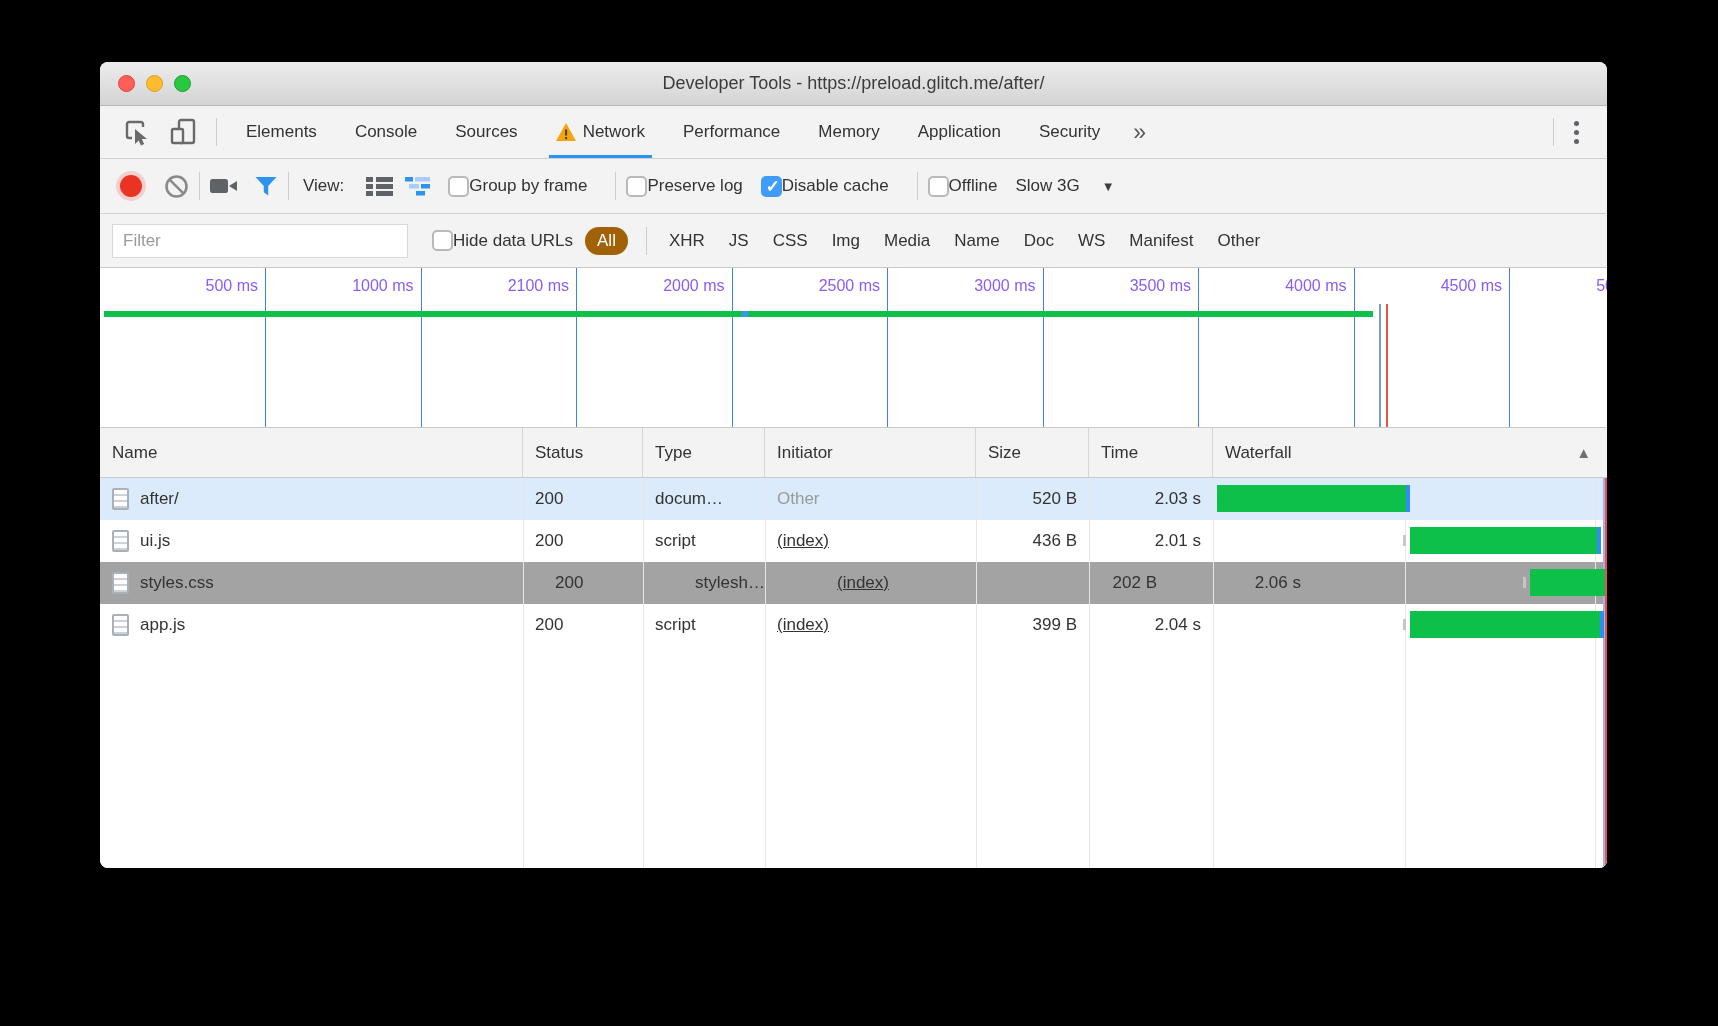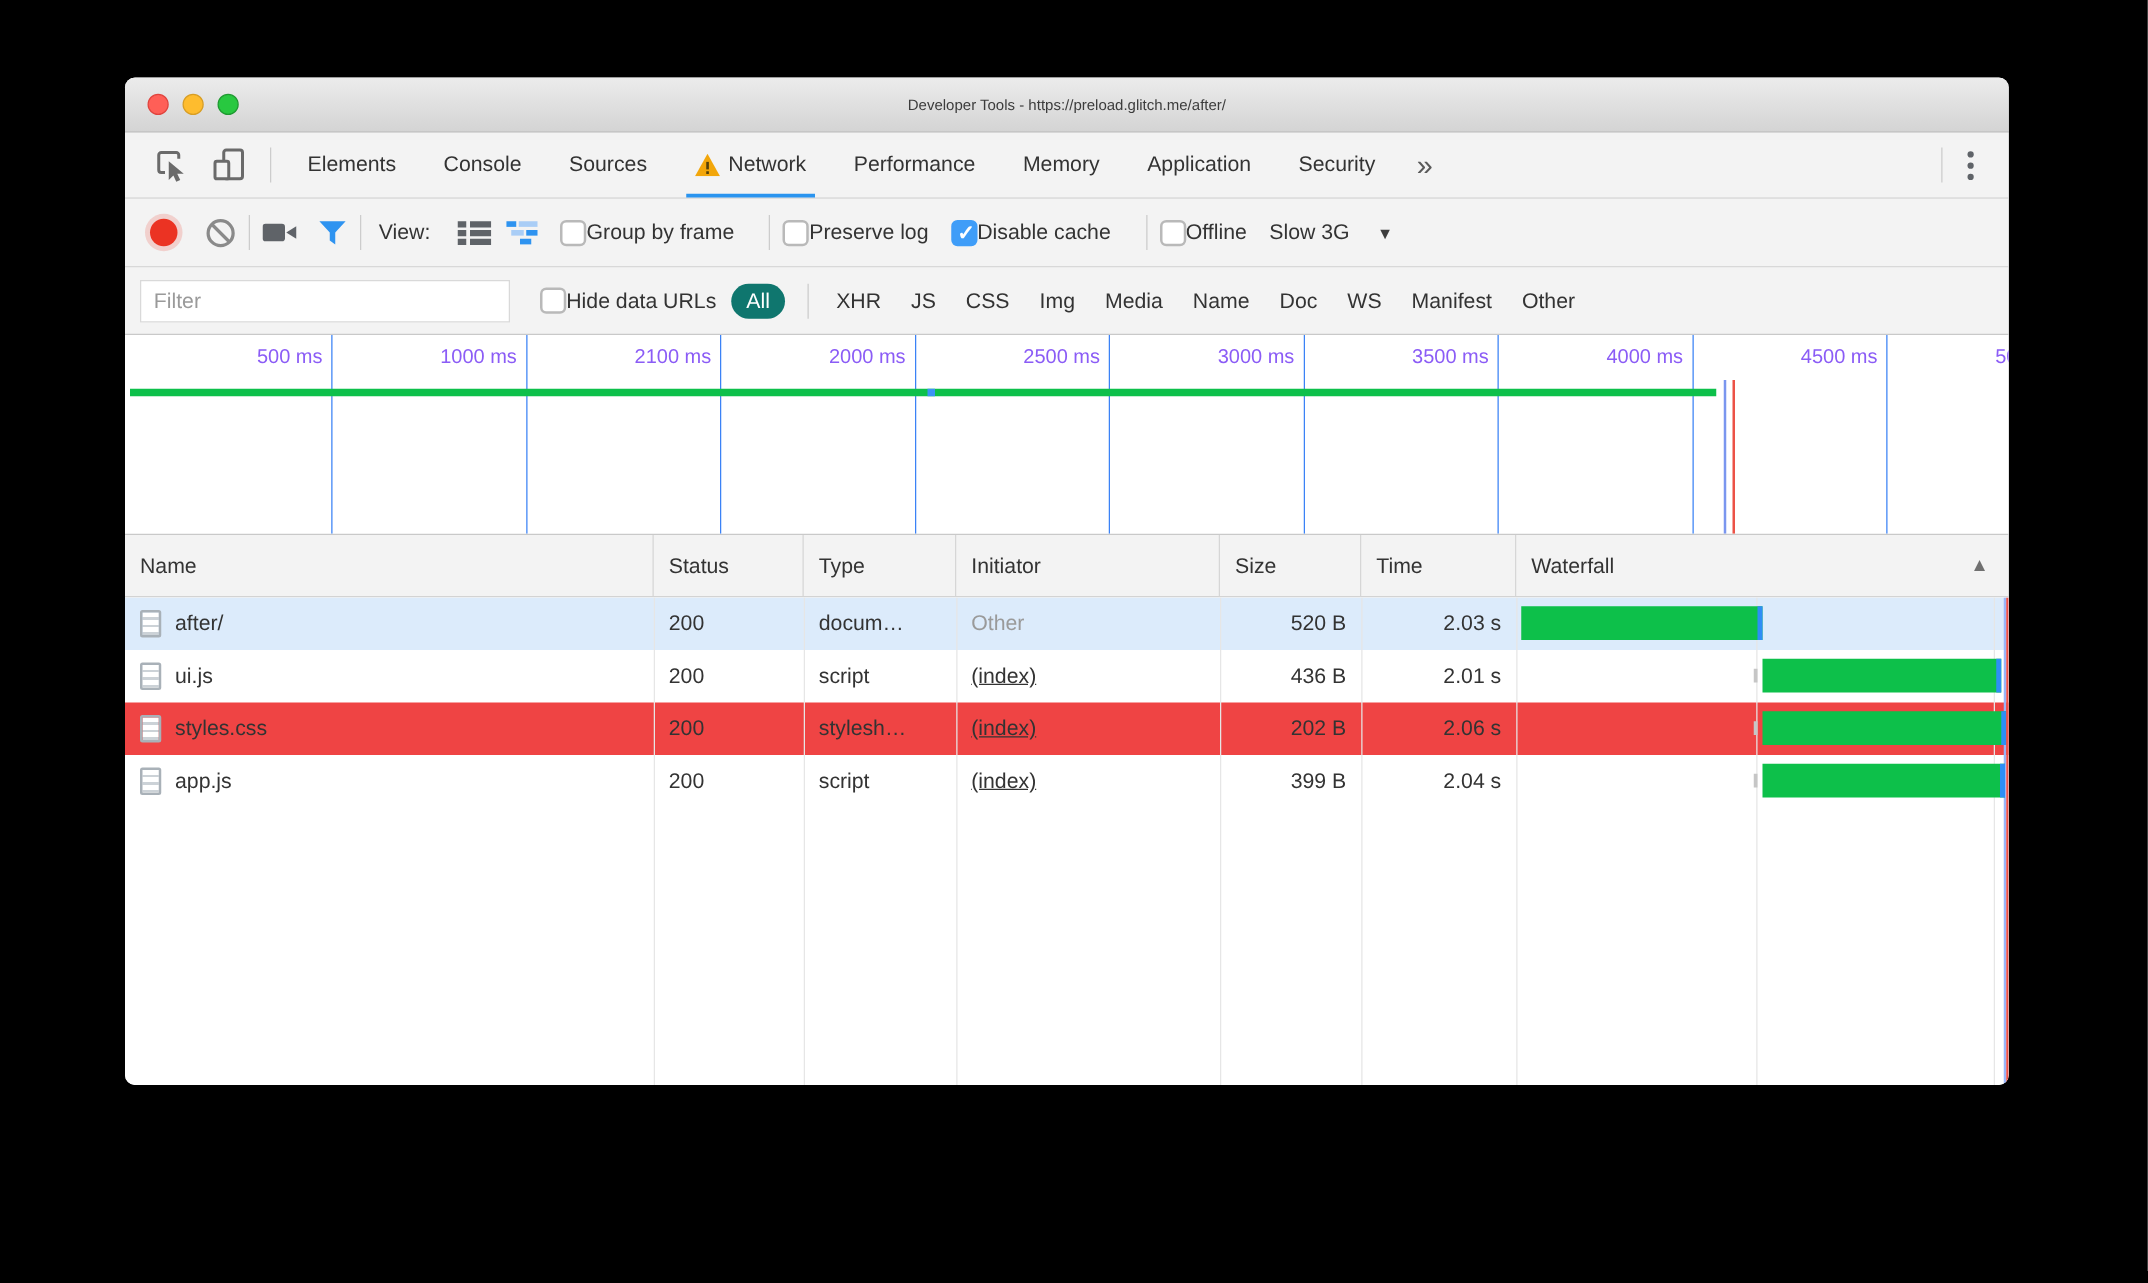--- a/index.html
+++ b/index.html
@@ -13,21 +13,21 @@
   }
 
   
   .titlebar{height:44px; flex:0 0 44px; background:linear-gradient(#ececec,#d4d4d4);
     border-bottom:1px solid #b6b6b6; position:relative; display:flex; align-items:center; justify-content:center;}
   .traffic{position:absolute; left:18px; top:0; bottom:0; display:flex; align-items:center; gap:11px;}
   .tl{width:17px;height:17px;border-radius:50%;}
   .tl.red{background:#ff5f57;border:1px solid #e0443e;}
   .tl.yellow{background:#febc2e;border:1px solid #d89e24;}
   .tl.green{background:#28c840;border:1px solid #1f9a31;}
-  .title{font-size:12px;color:#3c3c3c;}
+  .title{font-size:18px;color:#3c3c3c;}
 
   
   .tabbar{height:53px; flex:0 0 53px; background:#f3f3f3; border-bottom:1px solid #d0d0d0;
     display:flex; align-items:center; padding-left:14px;}
   .icon-btn{display:inline-flex; align-items:center; justify-content:center;}
   .vsep{width:1px; height:28px; background:#ccc; margin:0 10px; flex:0 0 1px;}
   .tabs{display:flex; height:100%;}
   .tab{height:100%; display:flex; align-items:center; padding:0 19px; font-size:17px; color:#333; position:relative; gap:7px;}
   .tab.active::after{content:""; position:absolute; left:12px; right:12px; bottom:0; height:3px; background:#2a94ef;}
   .chevrons{font-size:23px; color:#5a5a5a; margin-left:14px; line-height:1;}
@@ -45,21 +45,21 @@
   .cb.checked::after{content:"\2713";position:absolute;left:3px;top:-2px;color:#fff;font-size:17px;font-weight:bold;}
   .tb-label{margin:0 10px 0 4px;}
   .dd-arrow{font-size:13px;color:#3c3c3c;margin-left:22px;}
 
   
   .filterbar{height:54px; flex:0 0 54px; background:#f3f3f3; border-bottom:1px solid #c9c9c9;
     display:flex; align-items:center; padding:0 12px; font-size:17px; color:#333;}
   .filter-input{width:296px;height:34px;border:1px solid #d9d9d9;background:#fff;font-size:17px;
     padding:0 10px;color:#333;outline:none;margin-right:24px;font-family:"Liberation Sans",sans-serif;}
   .filter-input::placeholder{color:#9a9a9a;}
-  .pill{background:#0f766e;color:#fff;border-radius:15px;padding:4px 12px;margin:0 8px 0 12px;}
+  .pill{background:#a16207;color:#fff;border-radius:15px;padding:4px 12px;margin:0 8px 0 12px;}
   .ftype{padding:0 12px;}
 
   
   .overview{height:160px; flex:0 0 160px; position:relative; background:#fff; border-bottom:1px solid #c9c9c9; overflow:hidden;}
   .ov-cells{position:absolute; inset:0; display:flex;}
   .ov-cell{width:155.5px; flex:0 0 155.5px; border-right:1px solid #3b82f6; font-size:16px; color:#8b5cf6;
     text-align:right; padding:9px 7px 0 0; white-space:nowrap; overflow:hidden;}
   .ov-cell.first{width:166px; flex:0 0 166px;}
   .ov-green{position:absolute; top:43px; left:4px; height:6px; background:#0dc04a;}
   .ov-marker{position:absolute; top:43px; width:6px; height:6px; background:#3b93f5;}
@@ -77,21 +77,21 @@
   .w-init{width:211px; flex:0 0 211px;}
   .w-size{width:113px; flex:0 0 113px;}
   .w-time{width:124px; flex:0 0 124px;}
   .w-wf{flex:1;}
   .th.w-wf{justify-content:space-between; padding-right:16px; border-right:none;}
   .sort-arrow{font-size:15px; color:#707070;}
 
   .tbody-area{position:relative; flex:1; background:#fff; overflow:hidden;}
   .row{height:42px; display:flex; font-size:17px; color:#333;}
   .row.selected{background:#dcebfb;}
-  .row.zebra{background:#ef4444;}
+  .row.zebra{background:#a3a3a3;gap:20px;}
   .cell{padding-left:12px; display:flex; align-items:center; overflow:hidden; white-space:nowrap;}
   .cell.num{justify-content:flex-end; padding-right:12px;}
   .cell.init-other{color:#9a9a9a;}
   .cell.init-link span{text-decoration:underline;}
   .doc-icon{width:17px;height:22px;border:2px solid #a9b1b8;border-radius:2px;background:
     repeating-linear-gradient(to bottom,#fff 0 4px,#ccd2d7 4px 6px);margin-right:11px;flex:0 0 17px;}
   .cell.wf{position:relative; padding:0;}
   .wf-bar{position:absolute; top:7px; height:27px; background:#0dc04a; z-index:5;}
   .wf-bar::after{content:""; position:absolute; right:0; top:0; width:4px; height:100%; background:#2e8ef5;}
   .wf-bar::before{content:""; position:absolute; left:-7px; top:8px; width:3px; height:11px; background:#c6c6c6;}

